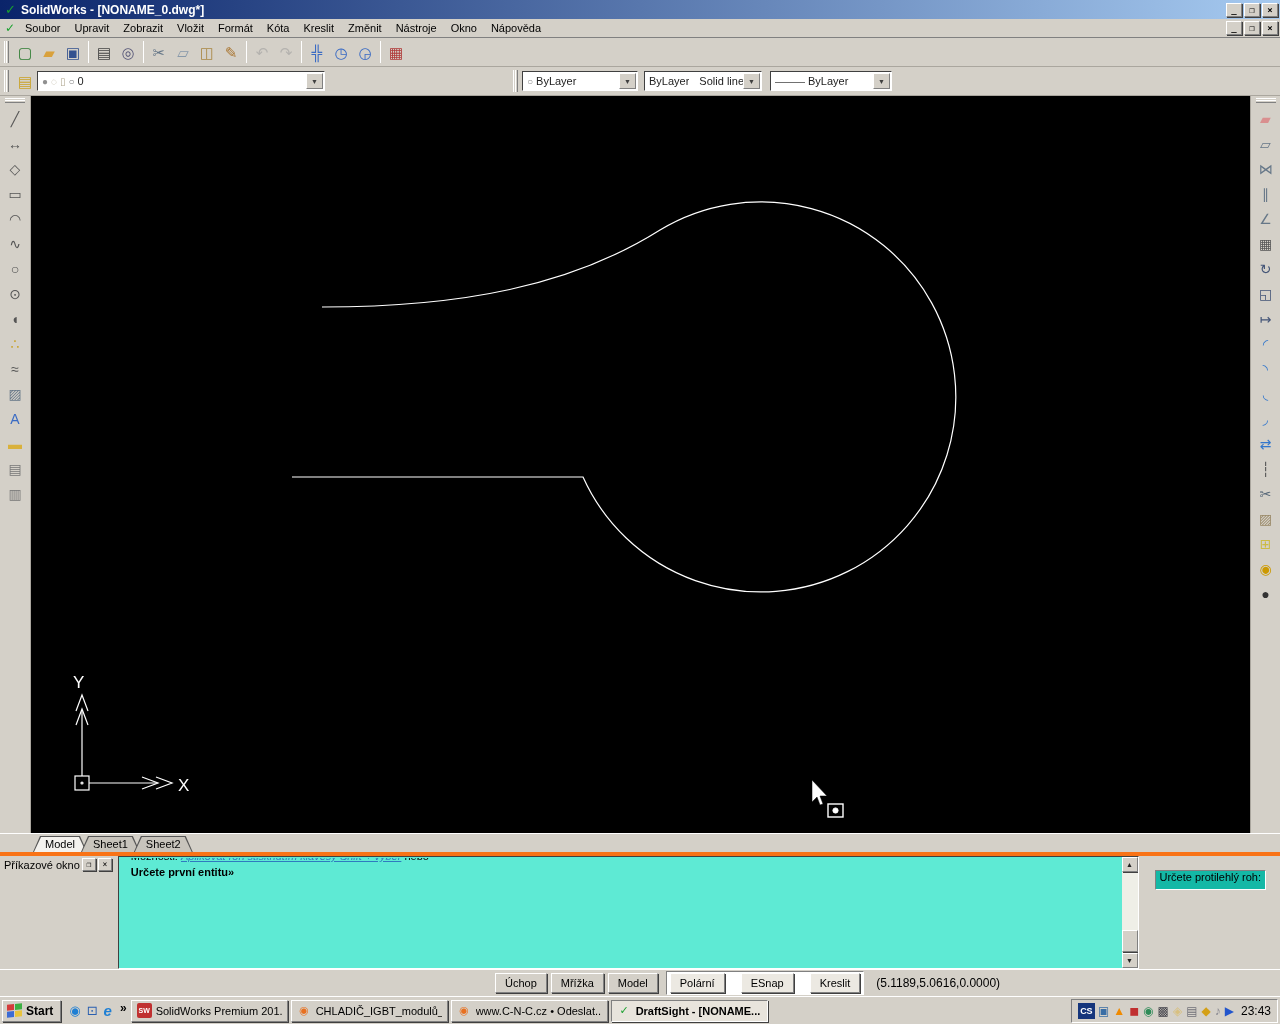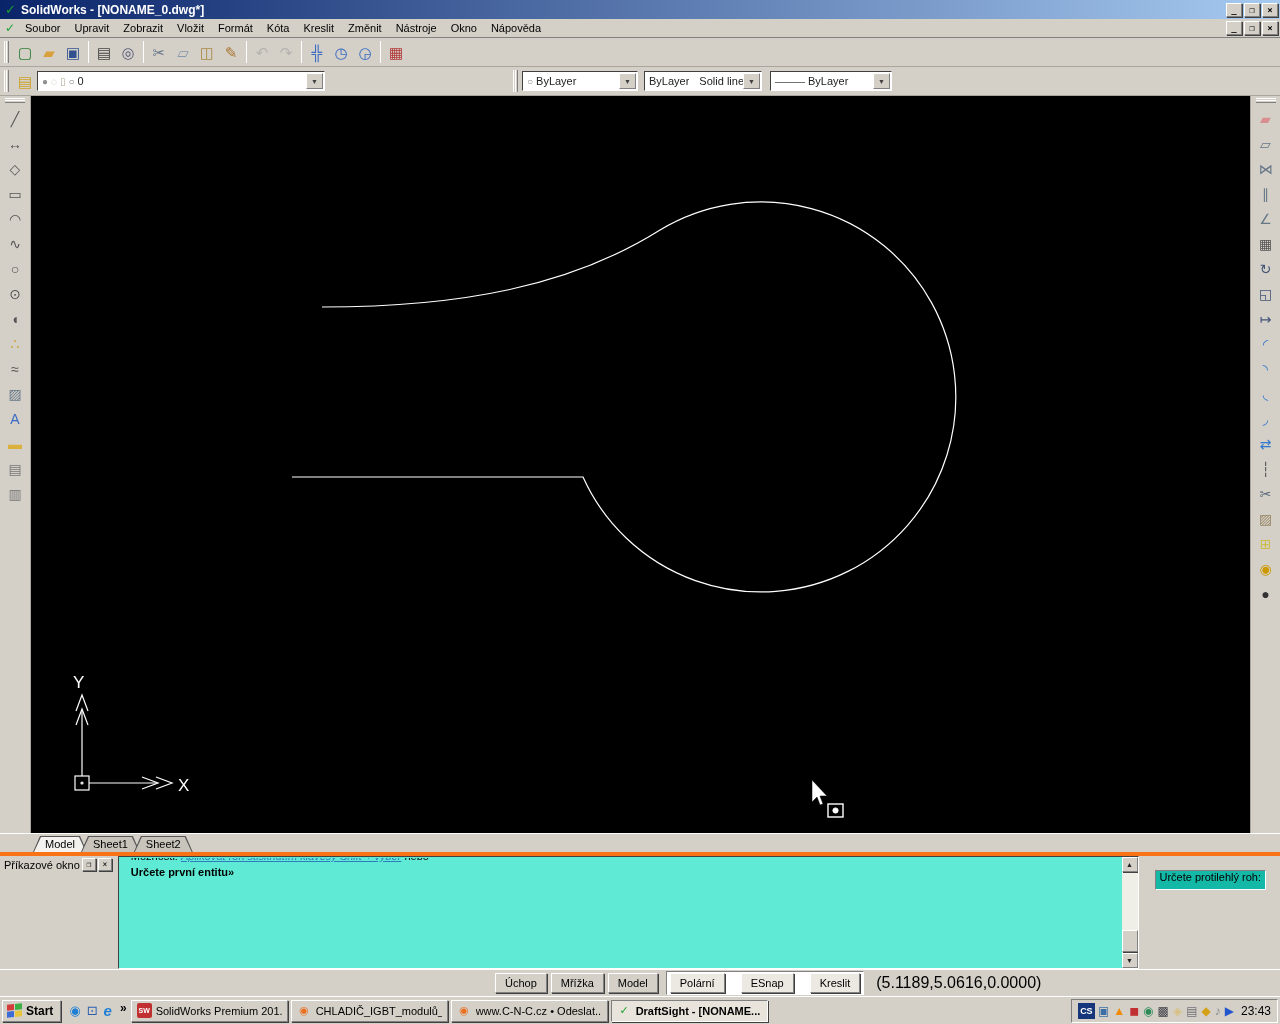--- a/index.html
+++ b/index.html
@@ -75,21 +75,21 @@
   .sb-up { top:0; } .sb-down { bottom:0; }
   .sthumb { position:absolute; left:0; width:16px; height:22px; bottom:16px; }
   .cmdinput { height:20px; margin:14px; background:#14b8a6; border:1px solid; border-color:#808080 #fff #fff #808080; display:flex; align-items:flex-start; padding:0 4px; }
 
   
   .statusbar { height:27px; display:flex; align-items:center; background:#d4d0c8; border-top:1px solid #fff; padding:0 3px; }
   .statusbar .sp { width:492px; }
   .stbtn { height:20px; padding:0 9px; margin-right:4px; display:flex; align-items:center; }
   .stgroup { display:flex; align-items:center; background:#fff; border:1px solid; border-color:#808080 #fff #fff #808080; padding:1px 3px; margin:0 6px 0 4px; gap:16px; }
   .stgroup .stbtn { margin:0; background:#ece9e2; }
-  .coords { margin-left:6px; font-size:16px; }
+  .coords { margin-left:6px; font-size:12px; }
 
   
   .taskbar { height:28px; background:#d4d0c8; border-top:1px solid #fff; display:flex; align-items:center; padding:2px 2px; }
   .startbtn { height:22px; display:flex; align-items:center; gap:3px; padding:0 7px 0 4px; font-weight:bold; font-size:12px; }
   .flag { width:16px; height:14px; display:grid; grid-template-columns:7px 7px; grid-template-rows:6px 6px; gap:1px; transform:skewY(-6deg); }
   .flag i { display:block; }
   .ql { display:flex; align-items:center; gap:6px; padding:0 8px; }
   .qlicon { font-size:13px; }
   .chev { font-weight:bold; margin:0 4px 6px 0; font-size:12px; }
   .task { width:157px; height:22px; display:flex; align-items:center; gap:4px; padding:0 5px; margin-right:3px; overflow:hidden; }

